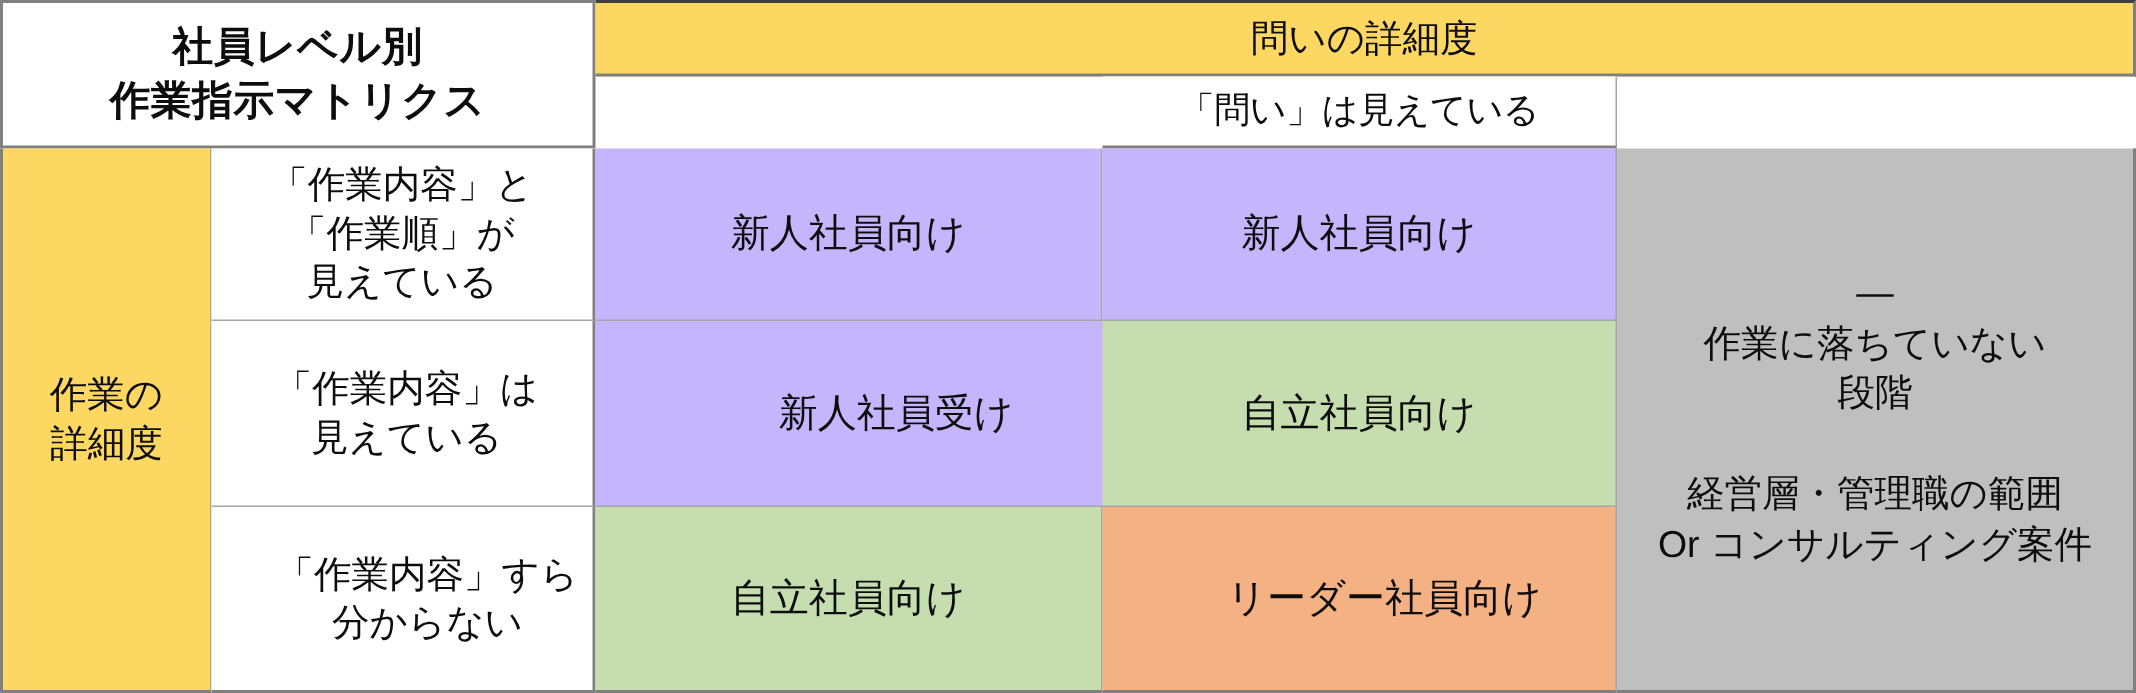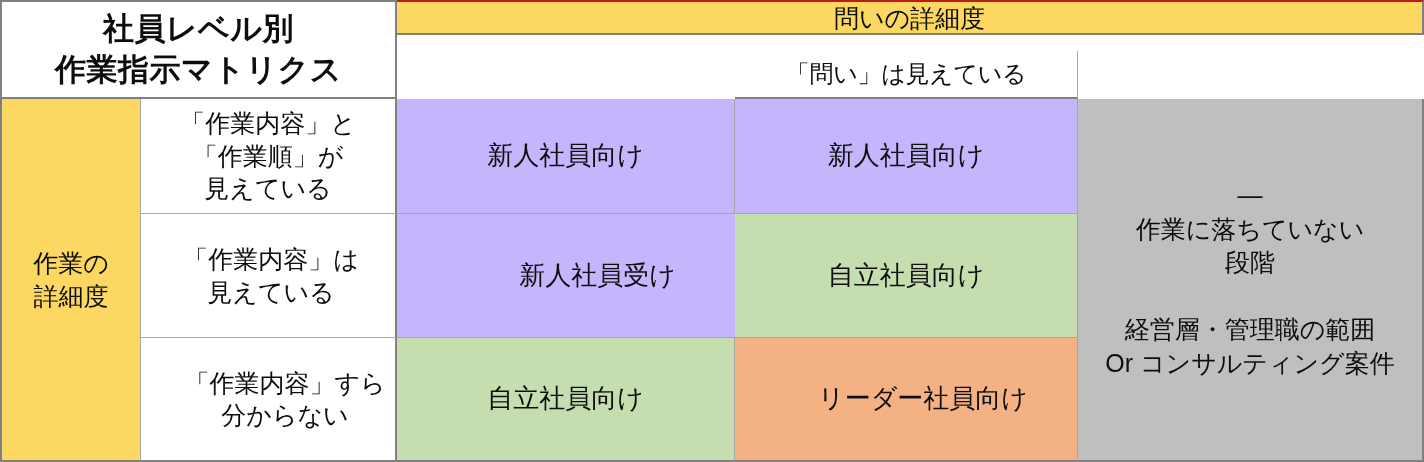--- a/index.html
+++ b/index.html
@@ -46,21 +46,21 @@
   
   .fill-white  { background: #ffffff; }
   .fill-yellow { background: #FCD862; }
   .fill-blue   { background: #c4b5fd; }
   .fill-green  { background: #C6DEAF; }
   .fill-orange { background: #F4B183; padding-left: 40px; }
   .fill-gray   { background: #BFBFBF; }
 
   
   .title-cell {
-    font-size: 31px;
+    font-size: 27px;
     font-weight: bold;
     line-height: 1.30;
     letter-spacing: 0.5px;
   }
   .axis-title {
     font-size: 25px;
     line-height: 1.28;
   }
   .col-head {
     font-size: 24px;
@@ -79,21 +79,21 @@
   }
 </style>
 </head>
 <body>
 
 <div id="matrix-root">
 
   <div class="cell fill-white border-outer title-cell" style="left:0px; top:0px; width:397px; height:99px;">社員レベル別
 作業指示マトリクス</div>
 
-  <div class="cell fill-yellow axis-title b-t b-r b-b" style="left:397px; top:0px; width:1027px; height:35px; border-top:2px solid #b91c1c;">問いの詳細度</div>
+  <div class="cell fill-yellow axis-title b-t b-r b-b" style="left:397px; top:0px; width:1027px; height:51px; border-top:2px solid #404040;">問いの詳細度</div>
 
 
   <div class="cell fill-white col-head b-b thin-r" style="left:735px; top:51px; width:343px; height:48px;">「問い」は見えている</div>
 
 
   <div class="cell fill-yellow row-head b-l b-b thin-r" style="left:0px; top:99px; width:141px; height:363px; border-left:2px solid #808080; border-bottom:2px solid #808080;">作業の
 詳細度</div>
 
   <div class="cell fill-white row-head thin-b b-r" style="left:141px; top:99px; width:256px; height:115px;text-align:center;">「作業内容」と
 「作業順」が

